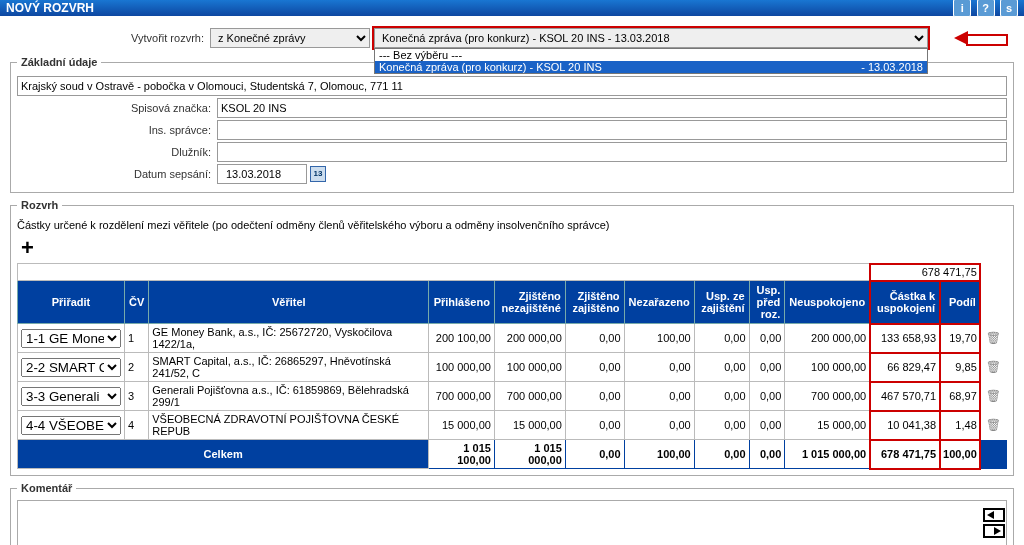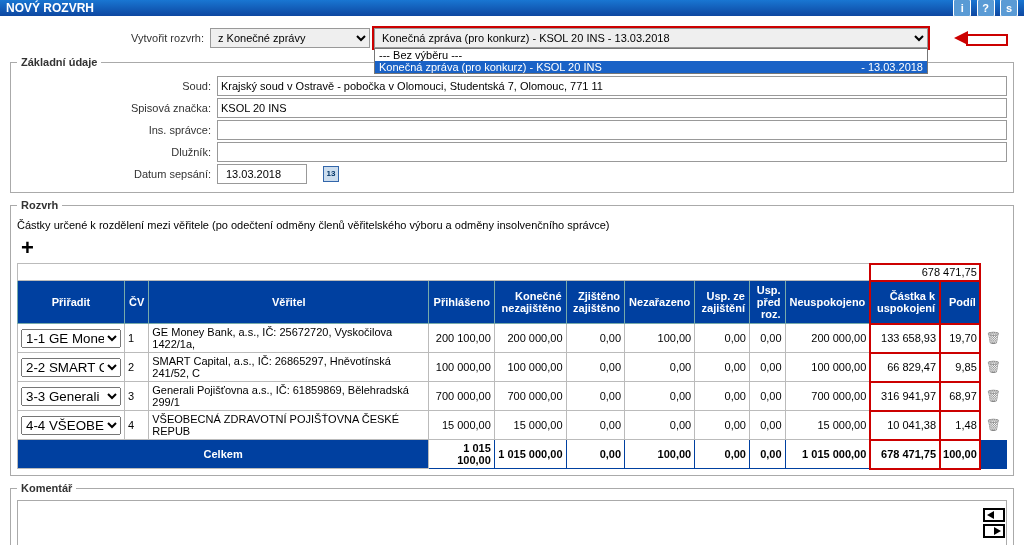--- a/index.html
+++ b/index.html
@@ -33,21 +33,21 @@
 .totals td.valcell.hl { border-top:1px solid #c00; border-bottom:1px solid #c00; }
 .red-box { outline:2px solid #c00; outline-offset:-1px; }
 .total-amt { text-align:right; padding:2px 6px; background:#fff; border:1px solid #7aa; font-weight:normal; }
 textarea.comment { width:100%; height:90px; border:1px solid #aaa; resize:none; font-size:11px; }
 .comment-wrap { position:relative; }
 .comment-arrows { position:absolute; right:2px; top:8px; display:flex; flex-direction:column; gap:2px; }
 .comment-arrows span { border:2px solid #000; width:22px; height:14px; display:block; position:relative; background:#fff; cursor:pointer; }
 .comment-arrows span::after { content:""; position:absolute; top:1px; }
 .comment-arrows .al::after { left:2px; border-top:4px solid transparent; border-bottom:4px solid transparent; border-right:7px solid #000; }
 .comment-arrows .ar::after { right:2px; border-top:4px solid transparent; border-bottom:4px solid transparent; border-left:7px solid #000; }
-.cal-ico { display:inline-block; width:16px; height:16px; background:#cde; border:1px solid #36a; font-size:8px; text-align:center; line-height:14px; color:#036; margin-left:16px; cursor:pointer;font-weight:bold; }
+.cal-ico { display:inline-block; width:16px; height:16px; background:#cde; border:1px solid #36a; font-size:8px; text-align:center; line-height:14px; color:#036; margin-left:3px; cursor:pointer;font-weight:bold; }
 .trash { color:#888; cursor:pointer; font-size:12px; padding:0 2px; }
 </style>
 </head>
 <body>
 
 <div class="titlebar">
   <span>NOVÝ ROZVRH</span>
   <span class="icons">
     <span>i</span>
     <span>?</span>
@@ -74,21 +74,20 @@
         </div>
       </div>
     </div>
     <span style="width:24px"></span>
     <span class="red-arrow"></span>
   </div>
 
   <fieldset>
     <legend>Základní údaje</legend>
     <div class="field-row">
-        <label>Soud:</label>
         <input class="long" value="Krajský soud v Ostravě - pobočka v Olomouci, Studentská 7, Olomouc, 771 11" style="">
       </div>
     <div class="field-row">
         <label>Spisová značka:</label>
         <input class="long" value="KSOL 20 INS" style="">
       </div>
     <div class="field-row">
         <label>Ins. správce:</label>
         <input class="long" value="" style="">
       </div>
@@ -113,21 +112,21 @@
           <tr>
         <td colspan="10" class="sect-hdr">Částka určená k rozdělení mezi zbývající nezajištěné věřitele</td>
         <td colspan="2" class="total-amt red-box">678 471,75</td>
         <td style="border:none;background:transparent;width:14px"></td>
       </tr>
       <tr>
         <th>Přiřadit</th>
         <th>ČV</th>
         <th style="width:280px">Věřitel</th>
         <th class="num">Přihlášeno</th>
-        <th class="num">Konečné nezajištěno</th>
+        <th class="num">Zjištěno nezajištěné</th>
         <th class="num">Zjištěno zajištěno</th>
         <th class="num">Nezařazeno</th>
         <th class="num">Usp. ze zajištění</th>
         <th class="num">Usp. před roz.</th>
         <th class="num">Neuspokojeno</th>
         <th class="num red-box">Částka k uspokojení</th>
         <th class="num red-box">Podíl</th>
         <th style="border:none;background:transparent;width:14px"></th>
       </tr>
       </tbody>
@@ -166,21 +165,21 @@
             <td class="sel-td"><select style="width:100px"><option>3-3 Generali Poj</option></select></td>
             <td>3</td>
             <td>Generali Pojišťovna a.s., IČ: 61859869, Bělehradská 299/1</td>
             <td class="num">700 000,00</td>
             <td class="num">700 000,00</td>
             <td class="num">0,00</td>
             <td class="num">0,00</td>
             <td class="num">0,00</td>
             <td class="num">0,00</td>
             <td class="num">700 000,00</td>
-            <td class="num red-box">316 941,97</td>
+            <td class="num red-box">467 570,71</td>
             <td class="num red-box">68,97</td>
             <td style="border:none;text-align:center"><span class="trash">🗑</span></td>
           </tr>
           <tr>
             <td class="sel-td"><select style="width:100px"><option>4-4 VŠEOBECN</option></select></td>
             <td>4</td>
             <td>VŠEOBECNÁ ZDRAVOTNÍ POJIŠŤOVNA ČESKÉ REPUB</td>
             <td class="num">15 000,00</td>
             <td class="num">15 000,00</td>
             <td class="num">0,00</td>

